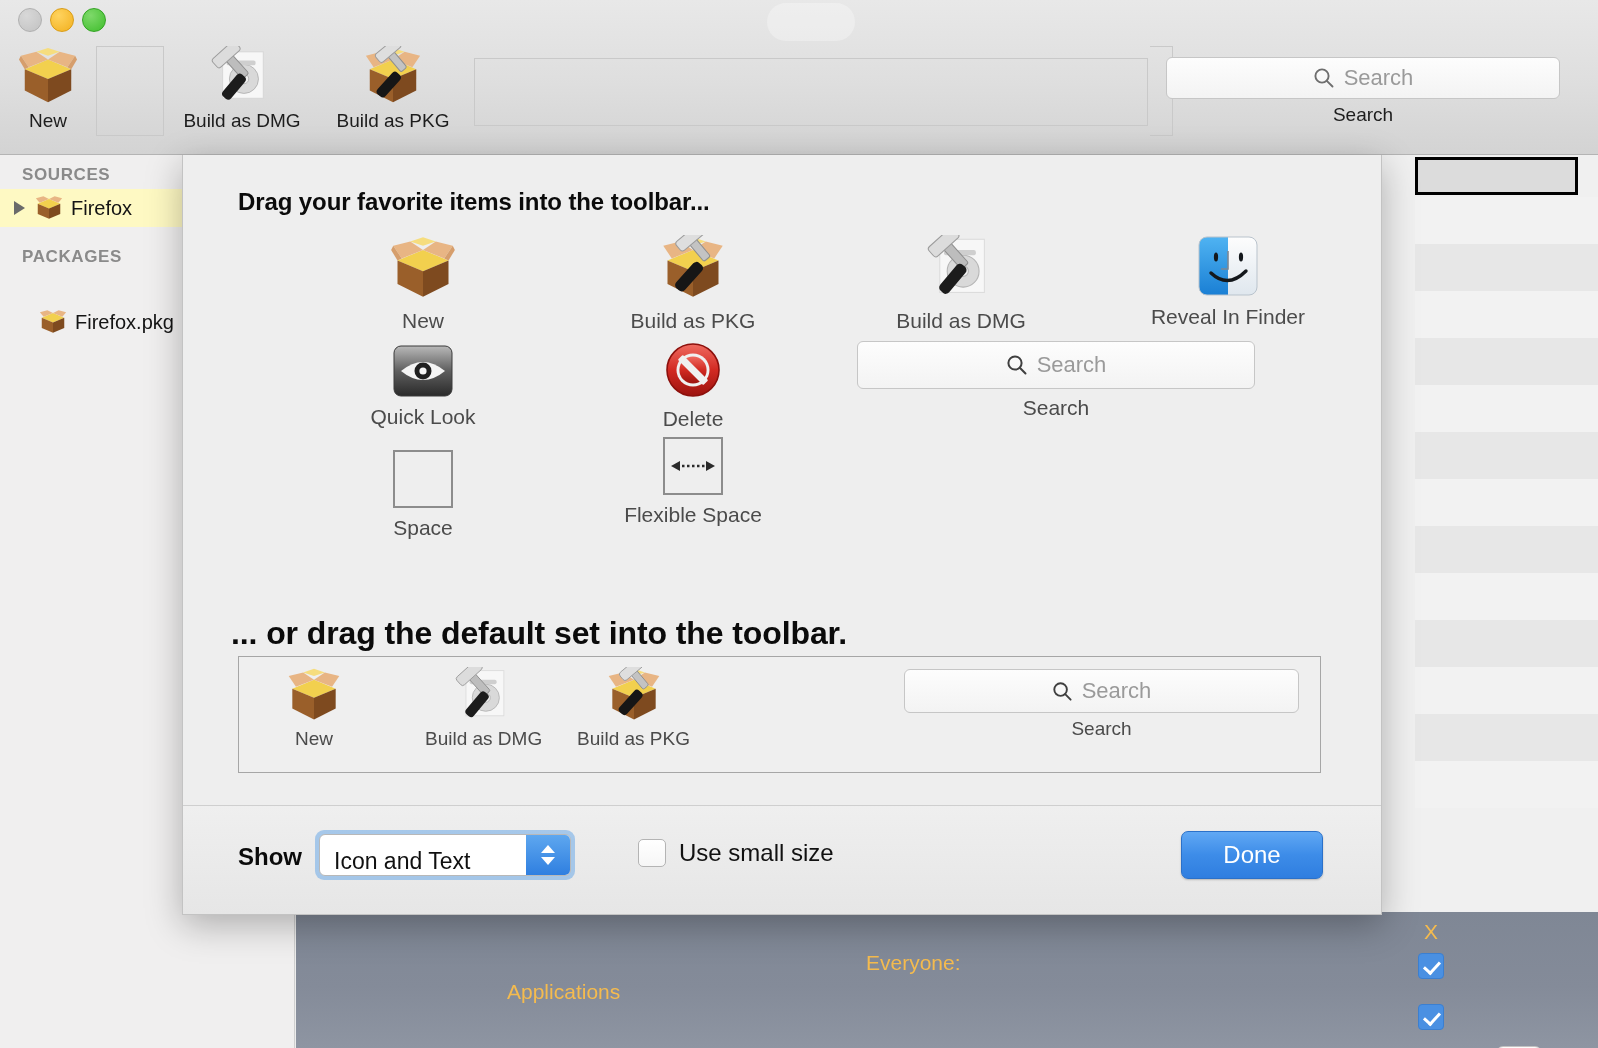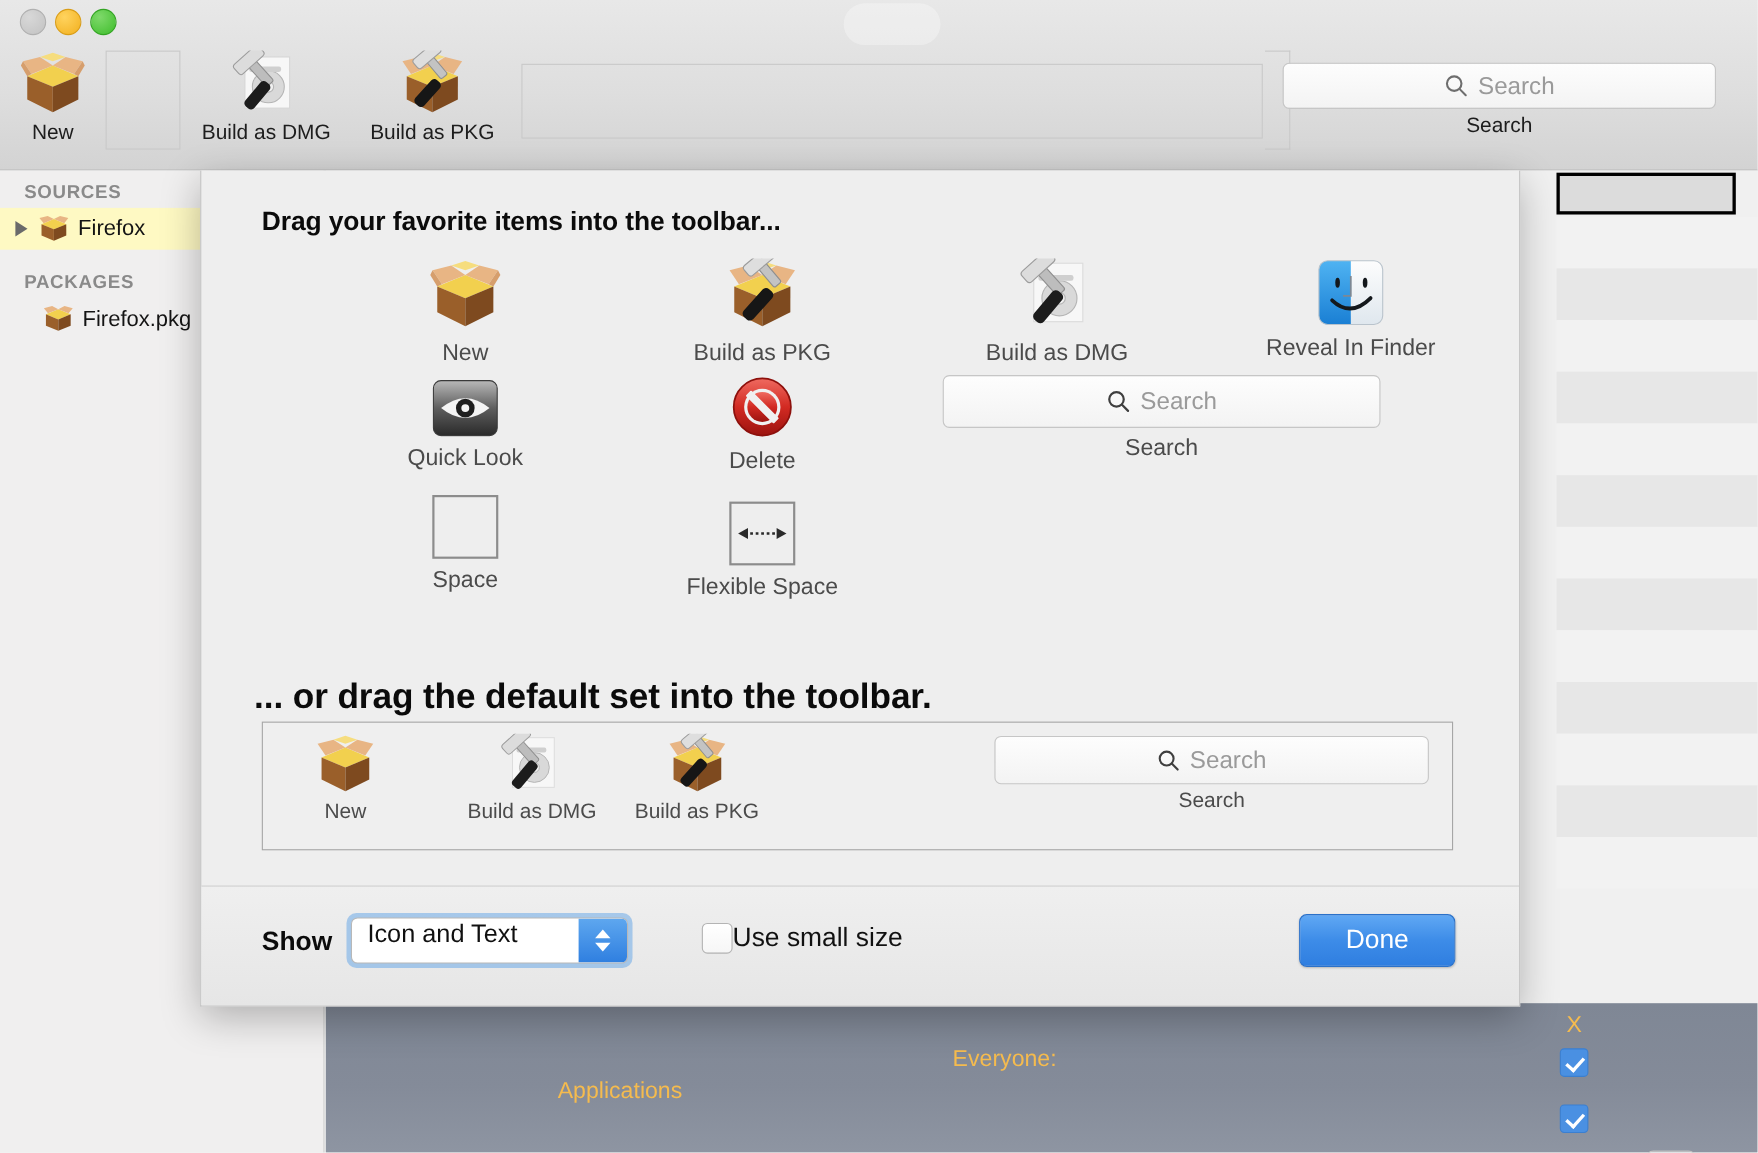--- a/index.html
+++ b/index.html
@@ -90,21 +90,21 @@
     font-size: 20px; color: #141414;
   }
   .sb-row.selected { background: #fef9c3; }
   .disclosure {
     width: 0; height: 0;
     border-left: 11px solid #6a6a6a;
     border-top: 7px solid transparent;
     border-bottom: 7px solid transparent;
     margin-right: 2px;
   }
-  .sb-indent { margin-left: 24px; }
+  .sb-indent { margin-left: 24px; margin-top: 32px; }
 
   
   .content {
     position: absolute; left: 296px; top: 155px;
     width: 1302px; height: 893px;
     background: #f0f0f0;
     overflow: hidden;
   }
   .focus-box {
     position: absolute; left: 1119px; top: 2px;
@@ -221,39 +221,39 @@
     background: rgba(108,170,232,0.55);
     padding: 4px;
     box-sizing: border-box;
   }
   .popup {
     position: relative;
     width: 100%; height: 100%;
     background: #ffffff;
     border: 1px solid #b8b8b8;
     border-radius: 6px;
-    display: flex; align-items: flex-start;
+    display: flex; align-items: flex-end;
     box-sizing: border-box;
     overflow: hidden;
   }
   .popup .pv { font-size: 23px; color: #101010; padding-left: 14px; }
   .popup .stepper {
     position: absolute; right: 0; top: 0; bottom: 0;
     width: 44px;
     background: linear-gradient(to bottom,#5ea7ef,#2f7fe0);
     display: flex; flex-direction: column; align-items: center; justify-content: center;
     gap: 4px;
   }
   .chev { width: 0; height: 0; border-left: 7px solid transparent; border-right: 7px solid transparent; }
   .chev.up { border-bottom: 8px solid #fff; }
   .chev.dn { border-top: 8px solid #fff; }
 
   .small-size {
     position: absolute; left: 432px; top: 33px;
-    display: flex; align-items: flex-end;  padding-left: 23px;
+    display: flex; align-items: flex-end; gap: 13px; padding-left: 23px;
   }
   .cbx {
     width: 28px; height: 28px; border-radius: 5px;
     background: linear-gradient(to bottom,#ffffff,#f6f6f6);
     border: 1px solid #b4b4b4;
     box-sizing: border-box;
   }
   .small-size .slabel { font-size: 24px; color: #111; }
 
   .done-btn {
@@ -543,21 +543,21 @@
           </span>
         </div>
         <div class="sf-label" style="color:#4b4b4b; font-size:21px; margin-top:7px;">Search</div>
       </div>
 
       <div class="pal-item" style="left:95px; top:215px;">
         <div class="spacer-box" style="width:60px; height:58px;"></div>
         <span class="plabel">Space</span>
       </div>
 
-      <div class="pal-item" style="left:365px; top:221px;">
+      <div class="pal-item" style="left:365px; top:202px;">
         <div class="spacer-box" style="width:60px; height:58px;">
           <svg width="48" height="20" viewBox="0 0 48 20">
             <line x1="8" y1="10" x2="40" y2="10" stroke="#2a2a2a" stroke-width="2.4" stroke-dasharray="2.5,2.5"></line>
             <polygon points="2,10 11,5 11,15" fill="#2a2a2a"></polygon>
             <polygon points="46,10 37,5 37,15" fill="#2a2a2a"></polygon>
           </svg>
         </div>
         <span class="plabel">Flexible Space</span>
       </div>
     </div>

